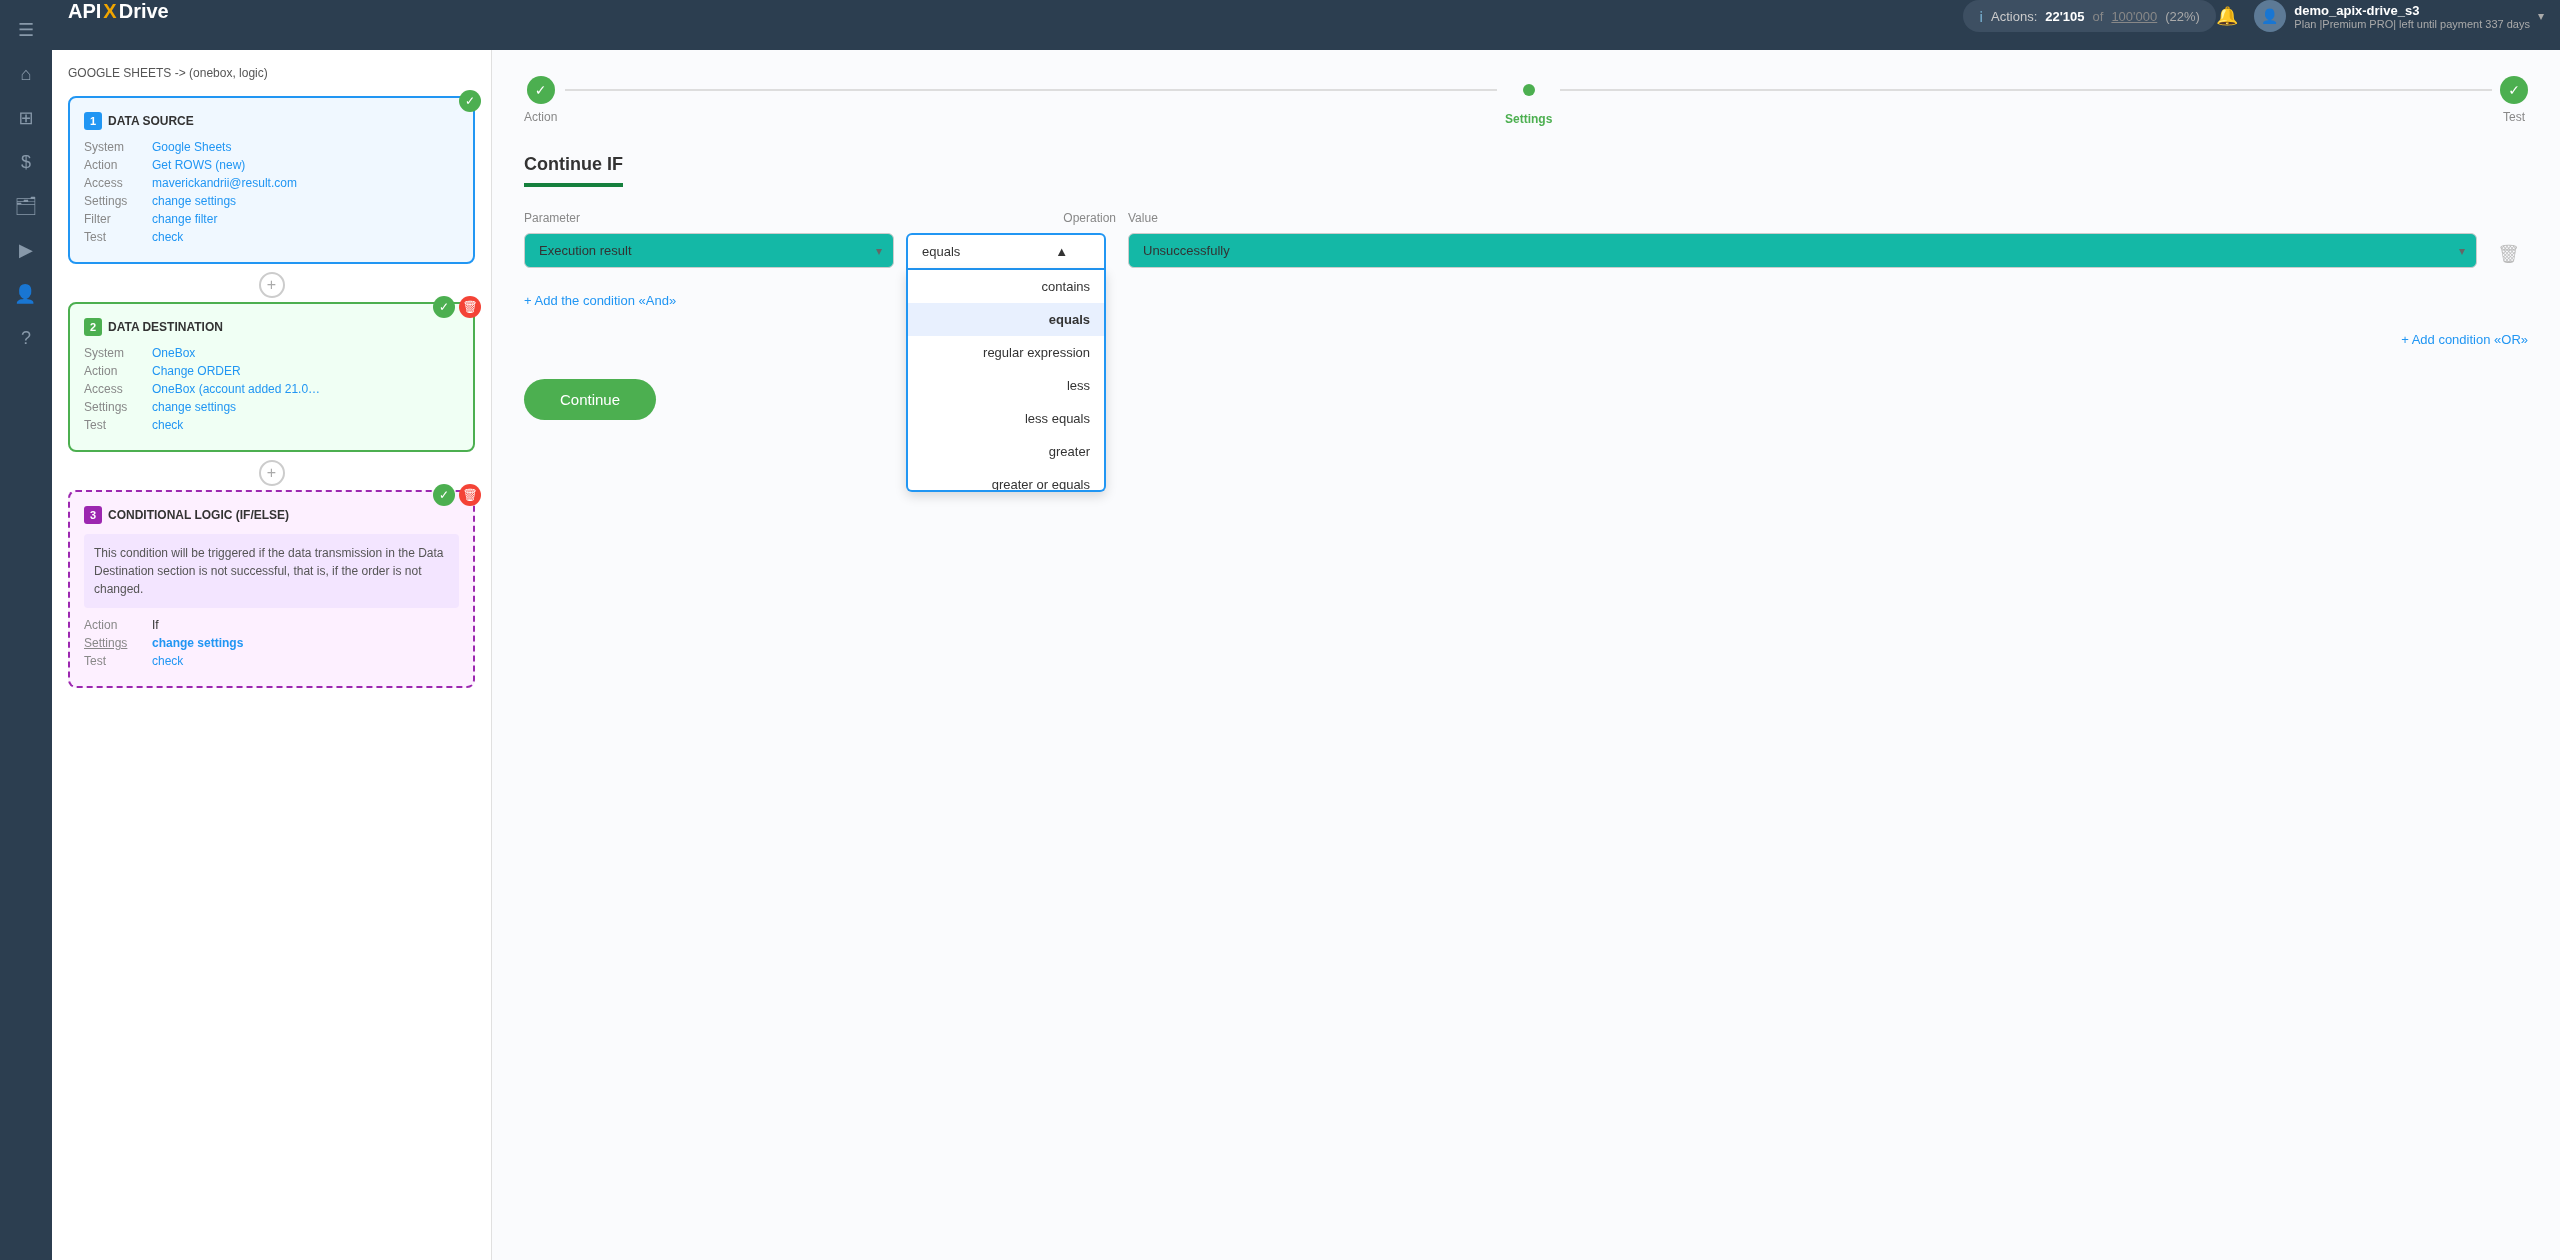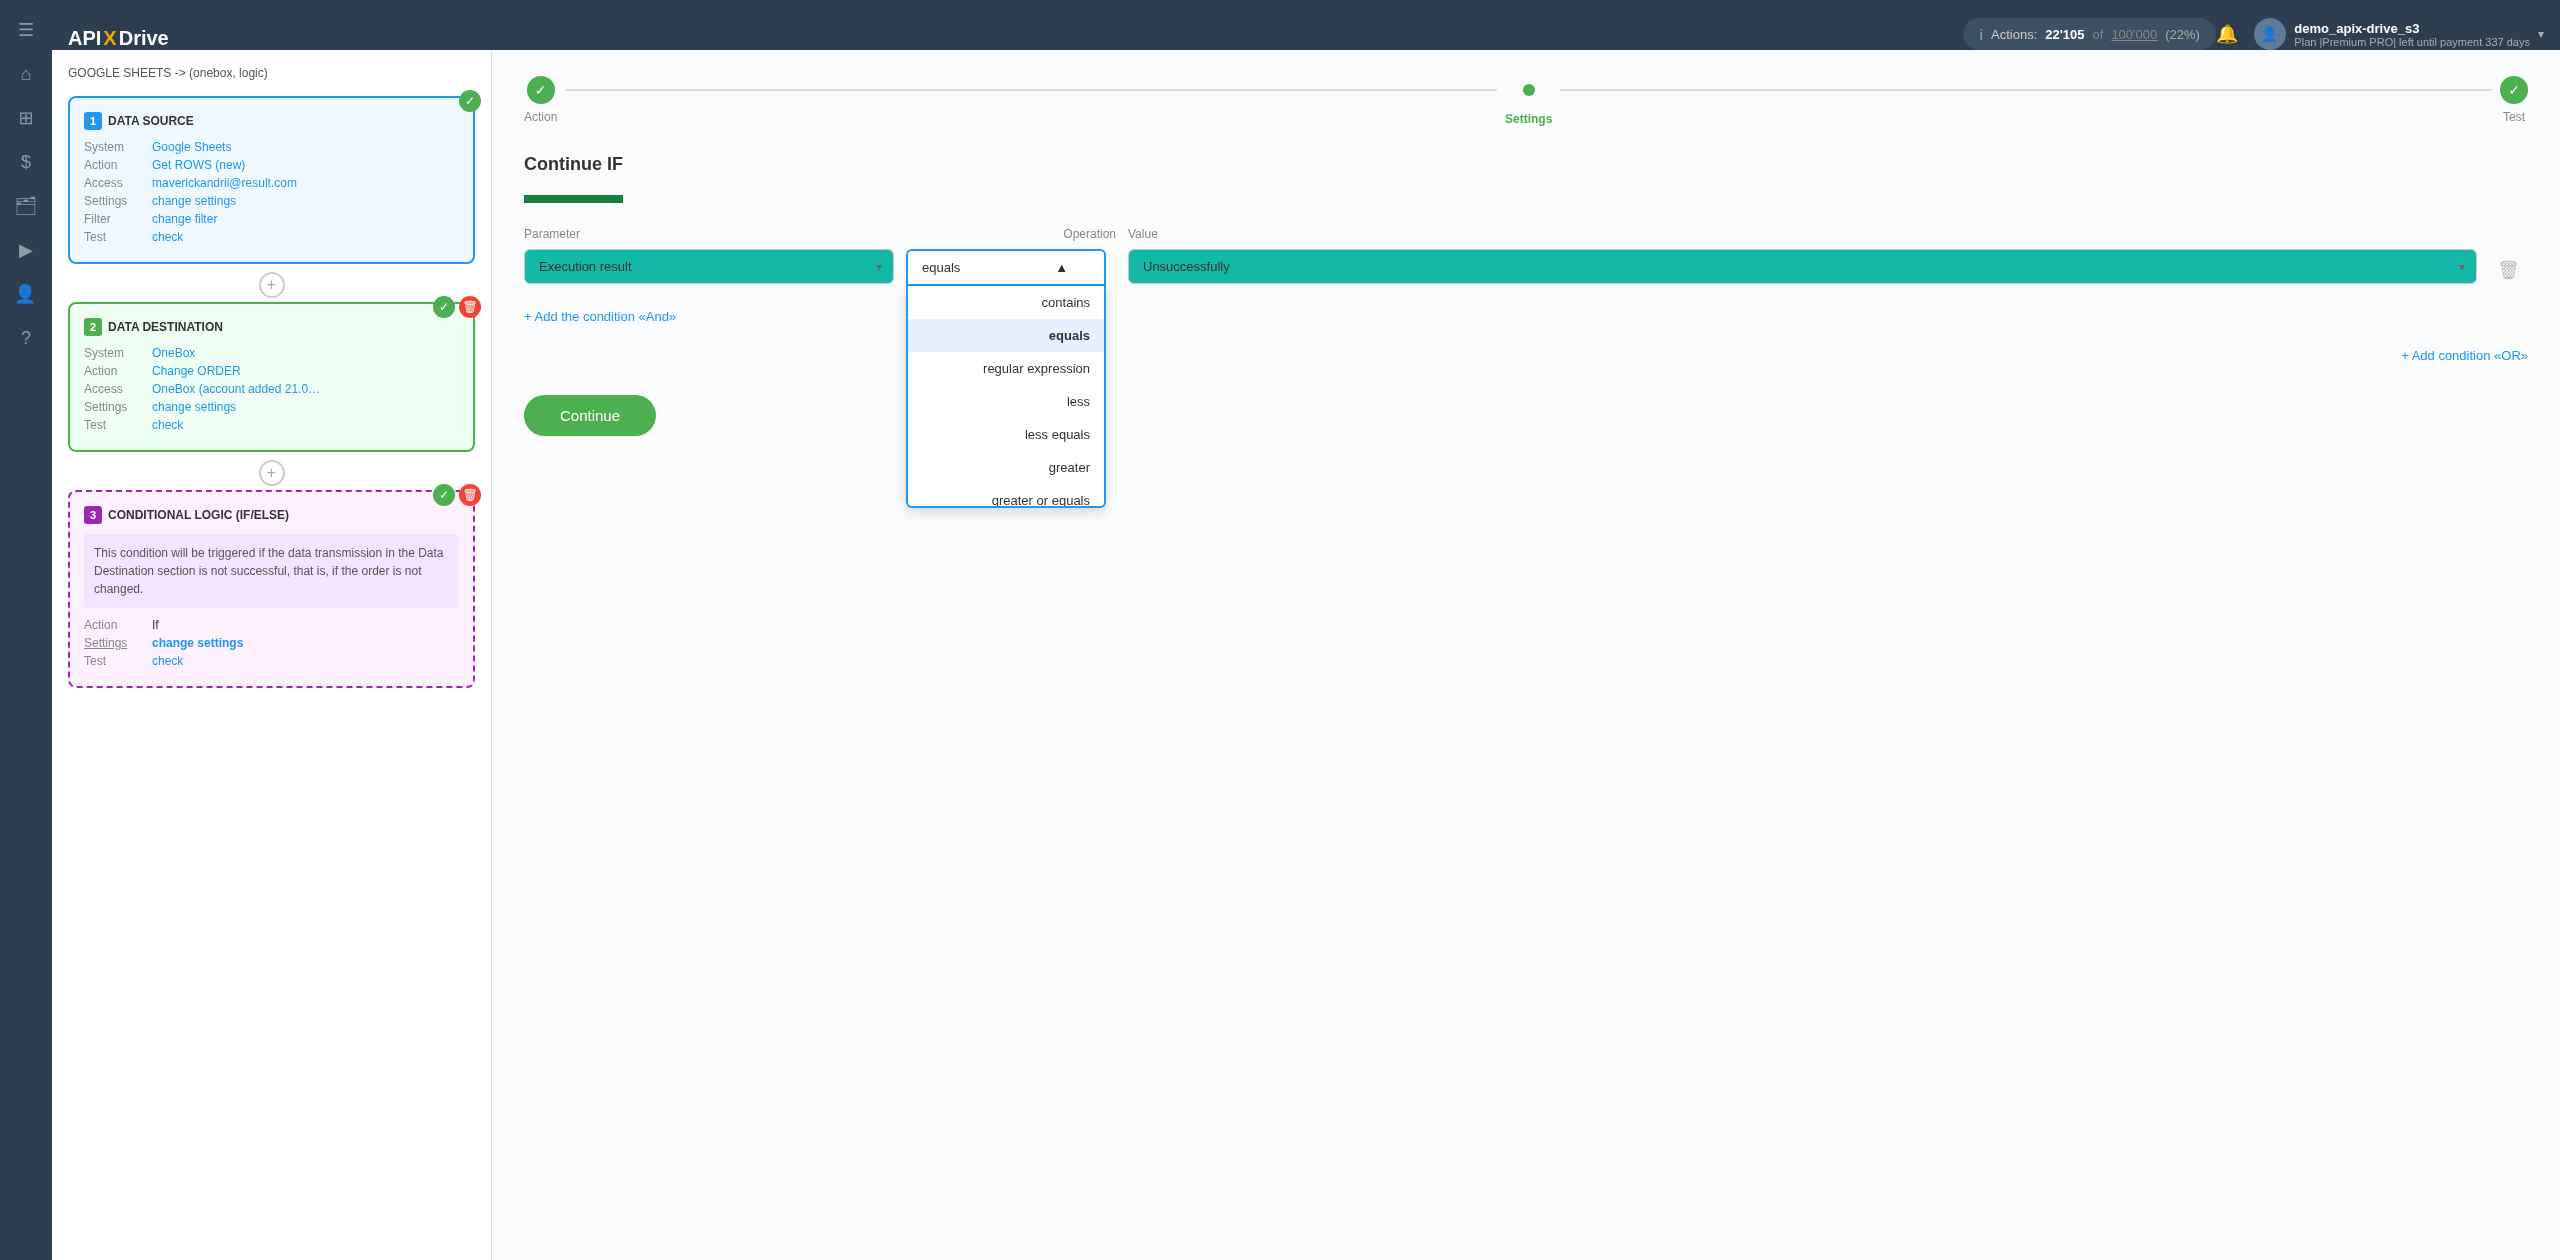--- a/index.html
+++ b/index.html
@@ -29,21 +29,21 @@
       font-size: 18px;
     }
 
     
     .topbar {
       position: fixed;
       top: 0; left: 52px; right: 0;
       height: 50px;
       background: #2c3e50;
       display: flex;
-      align-items: flex-end;
+      align-items: flex-start;
       padding: 0 16px;
       z-index: 9;
     }
     .topbar-logo {
       display: flex;
       align-items: center;
       color: #fff;
       font-size: 20px;
       font-weight: bold;
       gap: 2px;
@@ -246,22 +246,22 @@
       background: #ddd;
       margin: 0 8px;
       margin-bottom: 20px;
     }
 
     
     .section-title {
       font-size: 18px;
       font-weight: 600;
       color: #333;
-      border-bottom: 8px solid #15803d;
-      padding-bottom: 20px;
+      border-bottom: 4px solid #15803d;
+      padding-bottom: 8px;
       display: inline-block;
       margin-bottom: 24px;
     }
 
     
     .condition-labels {
       display: flex;
       gap: 12px;
       margin-bottom: 8px;
     }

